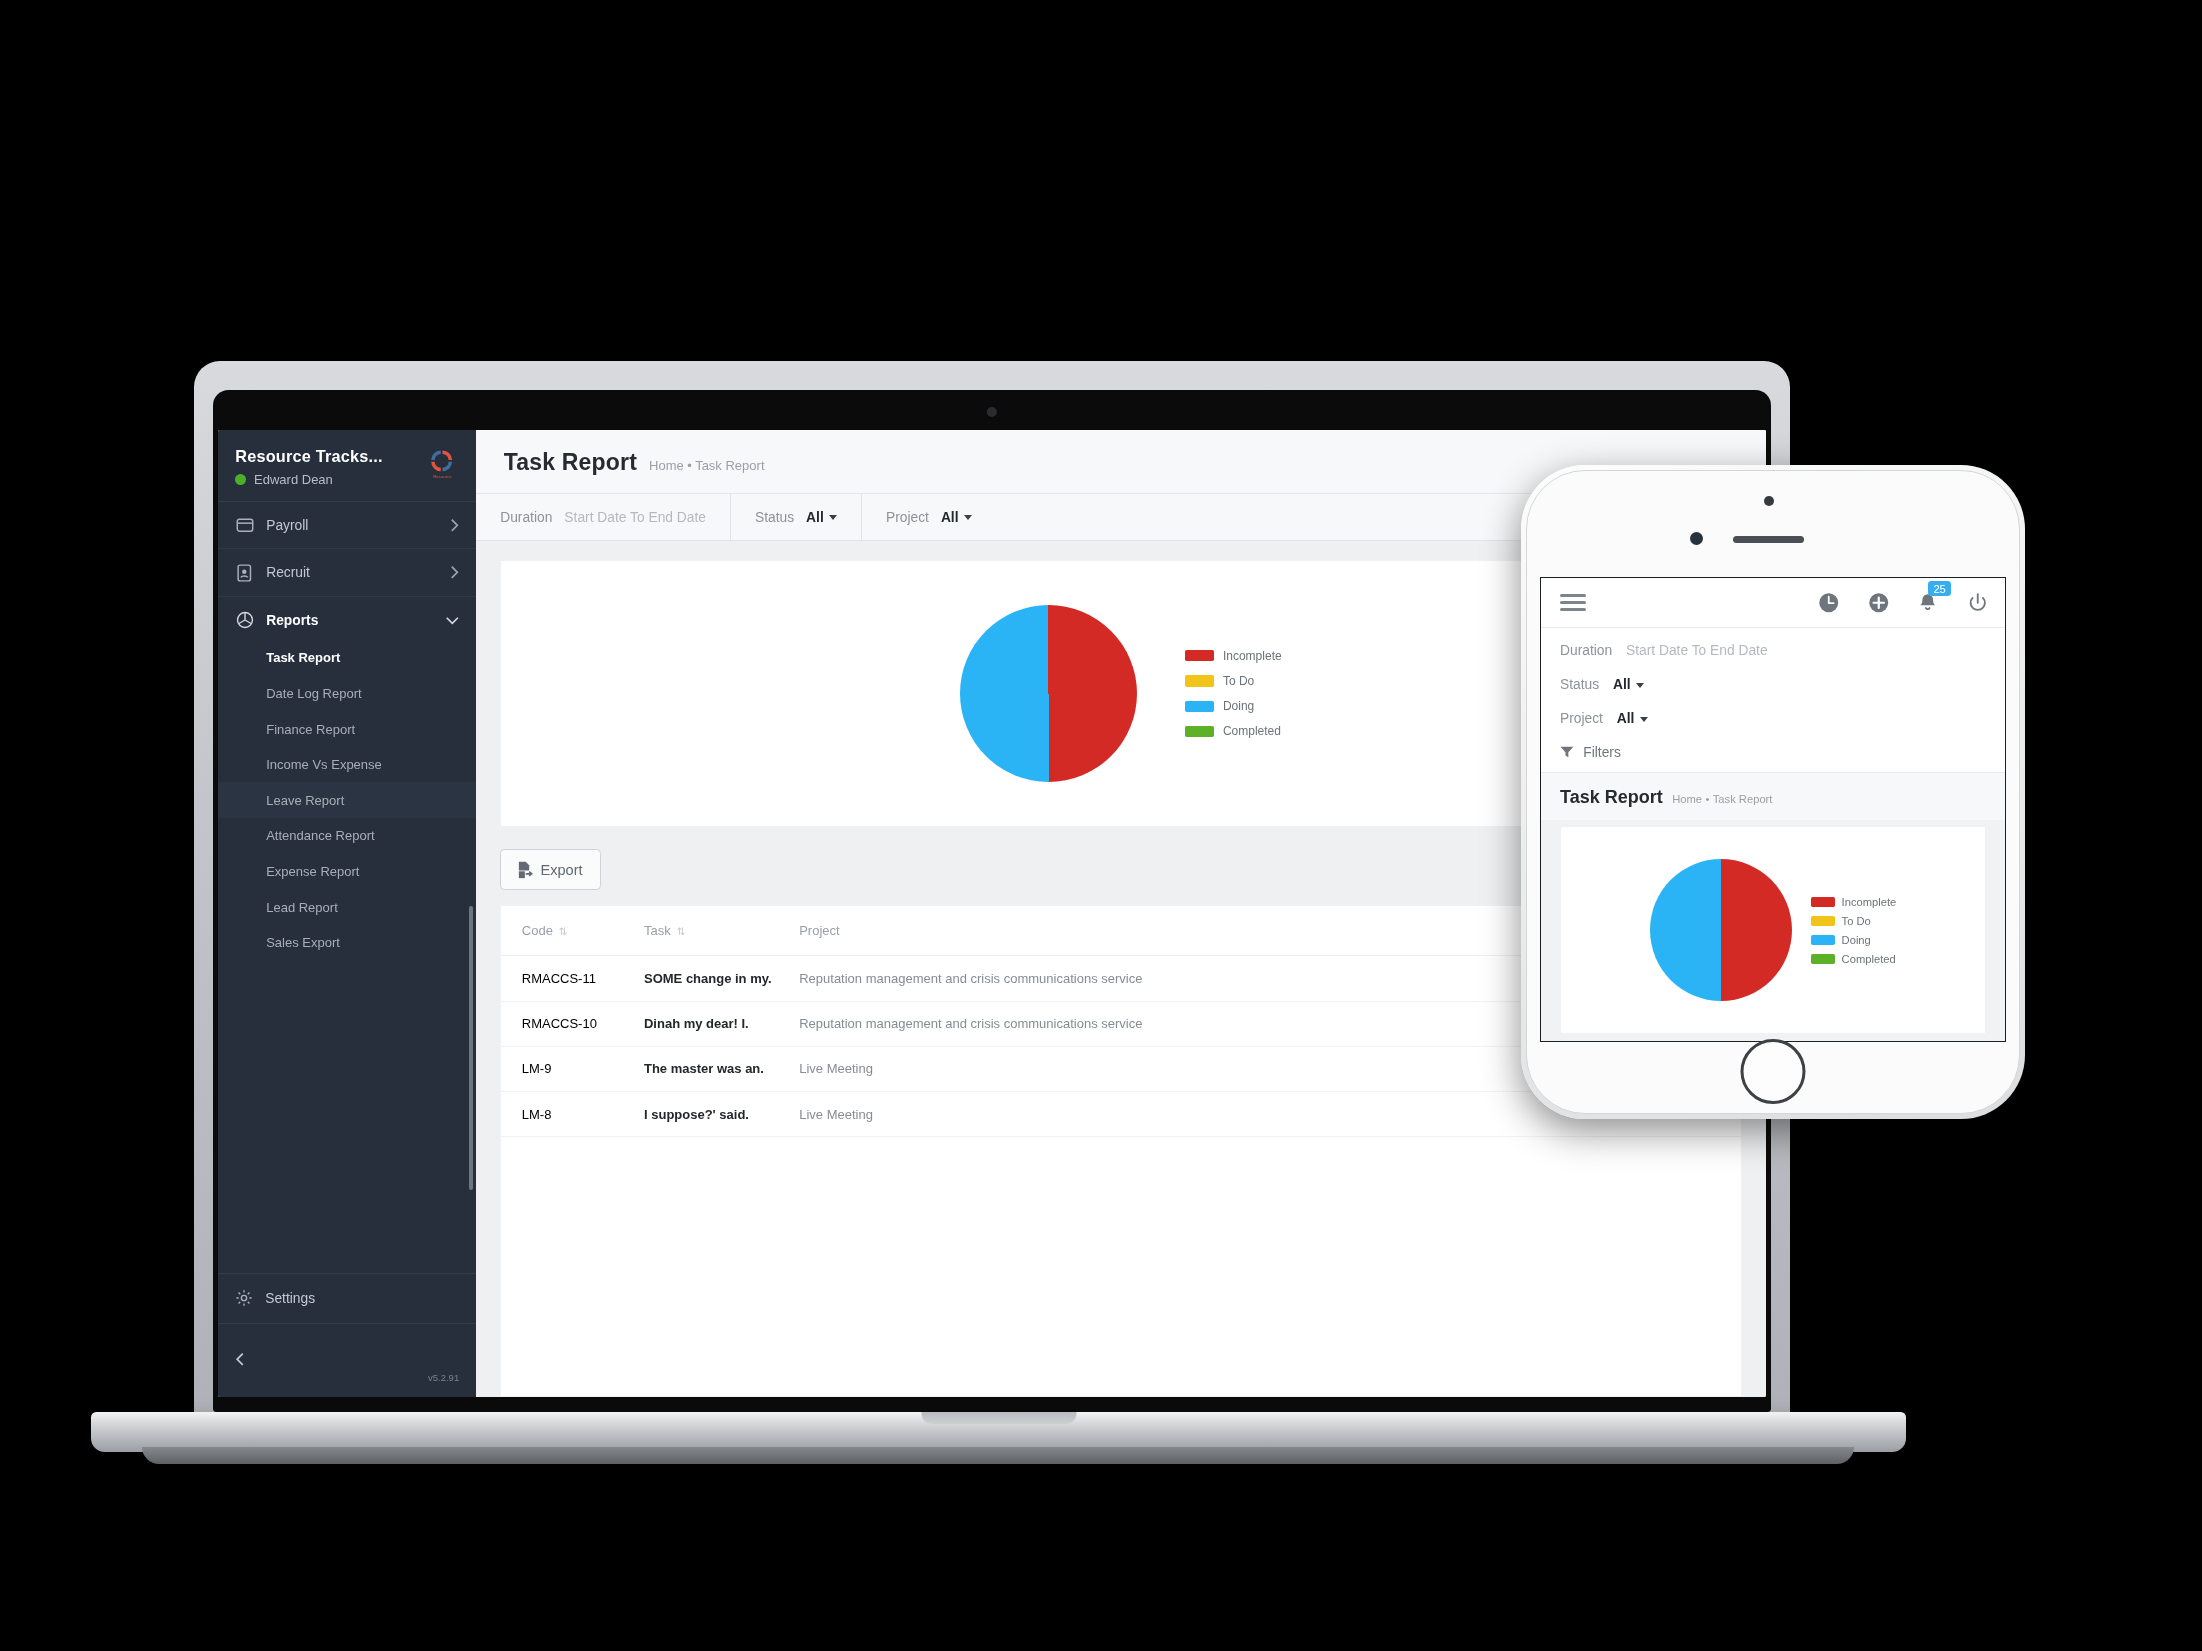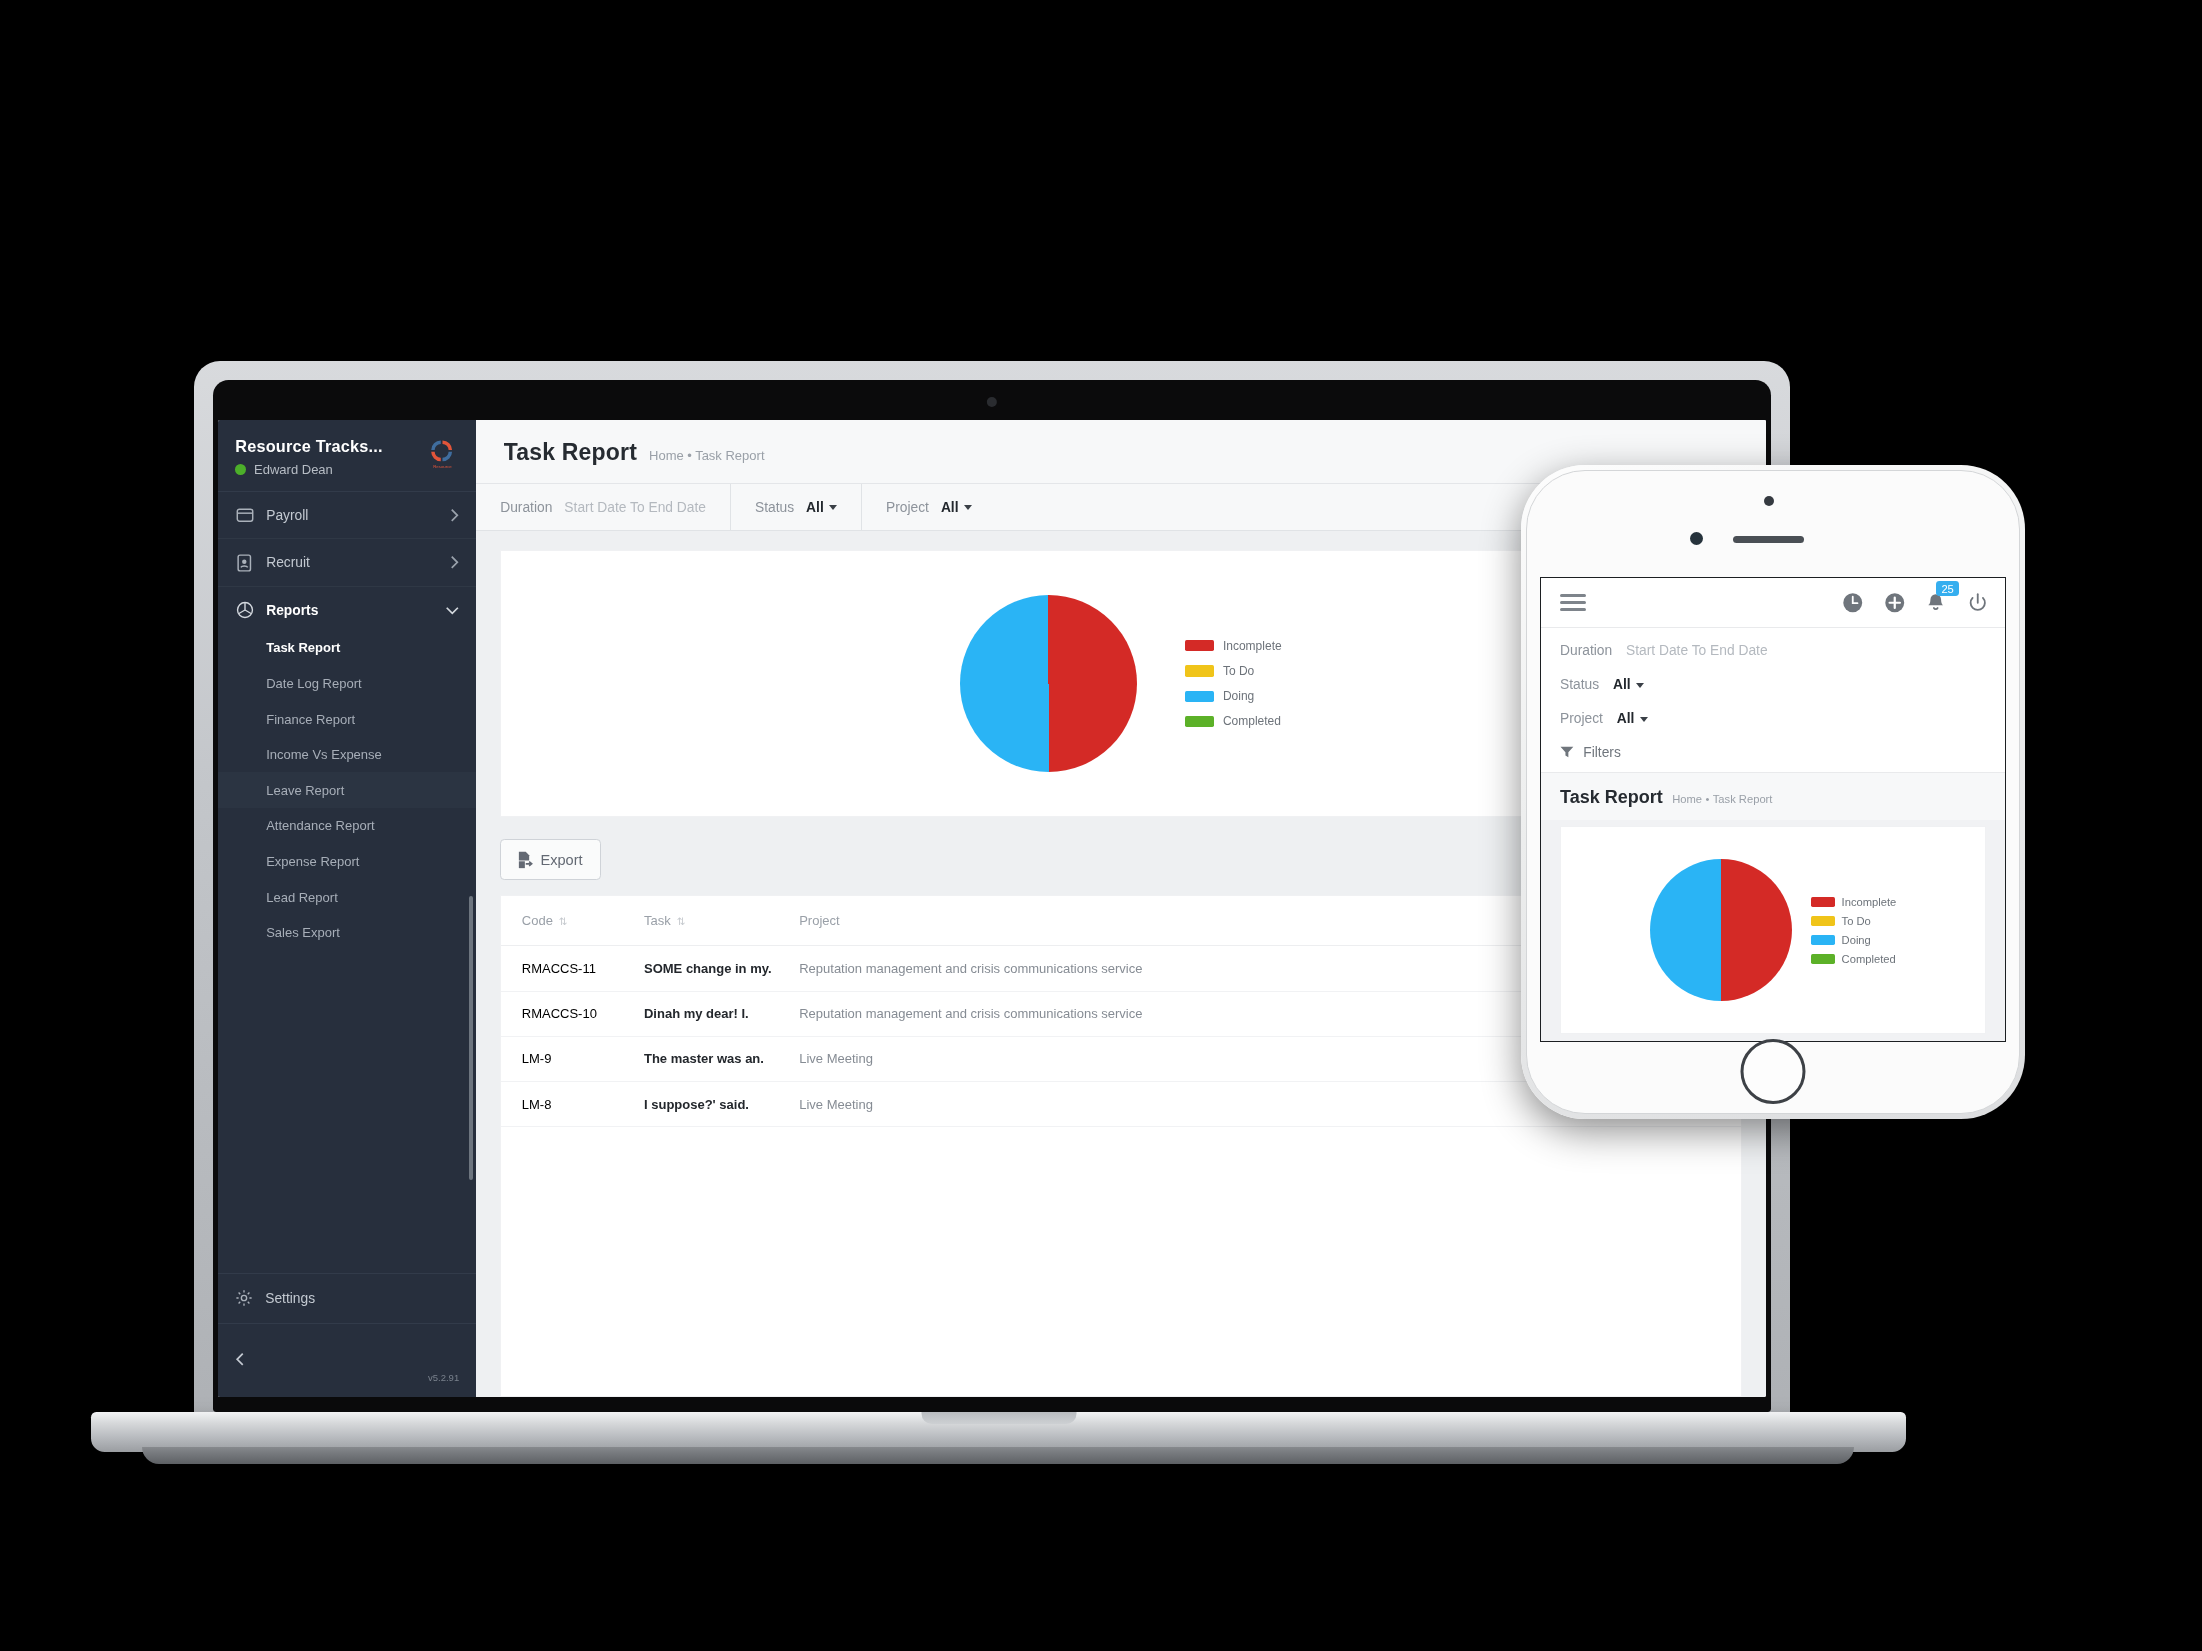--- a/index.html
+++ b/index.html
@@ -11,21 +11,21 @@
   }
   .stage { position: relative; width: 2203px; height: 1652px; background: #000; }
 
   
   .laptop { position: absolute; left: 194px; top: 361px; width: 1618px; height: 1136px; }
 
   .laptop-lid {
     position: absolute; left: 0; top: 0; width: 1596px; height: 1063px;
     background: linear-gradient(180deg,#d8dadd 0%, #c3c6ca 40%, #aeb1b5 100%);
     border-radius: 26px 26px 6.9px 6.9px;
-    padding: 19px 19px 12px 19px;
+    padding: 29px 19px 12px 19px;
     box-shadow: 0 5.2px 22.4px rgba(0,0,0,.55);
   }
   .laptop-screen {
     position: relative; width: 100%; height: 100%;
     background: #0b0b0c;
     border-radius: 15.5px 15.5px 3.4px 3.4px;
     padding: 40px 5.2px 6.9px 5.2px;
     overflow: hidden;
   }
   .laptop-cam {
@@ -167,21 +167,21 @@
              width: 65px; height: 65px; border-radius: 50%;
              border: 3.4px solid #3d4146; background: #fdfdfd; }
   .ph-screen {
     position: absolute; left: 19px; top: 112px; width: 466px; height: 465px;
     background: #f1f2f4; overflow: hidden; border: 0.9px solid #1c1f22;
   }
   .ph-topbar { background: #fff; display: flex; align-items: center; justify-content: space-between;
                padding: 13.8px 17px 13.8px 19px; border-bottom: 0.9px solid #e9eaec; }
   .ph-burger { display: flex; flex-direction: column; gap: 4.3px; }
   .ph-burger span { display: block; width: 26px; height: 2.6px; background: #7e848b; border-radius: 1.7px; }
-  .ph-icons { display: flex; align-items: center; gap: 20px; }
+  .ph-icons { display: flex; align-items: center; gap: 28px; }
   .ph-ic { width: 21.5px; height: 21.5px; position: relative; color: #6f757c; }
   .badge { position: absolute; left: 11.2px; top: -11.2px; background: #35aeef; color: #fff;
            font-size: 11.2px; border-radius: 3.4px; padding: 0.9px 5.2px; line-height: 1.25; font-weight: 500; }
 
   .ph-filters { background: #fff; padding: 5.2px 19px 12px 19px; border-bottom: 0.9px solid #e9eaec; }
   .ph-frow { display: flex; align-items: center; gap: 13.8px; padding: 9.5px 0; font-size: 13.8px; }
   .ph-flabel { color: #8d939b; }
   .ph-fph { color: #b4b9bf; }
   .ph-fval { color: #22272d; font-weight: bold; }
   .ph-filters-link { display: flex; align-items: center; gap: 9.5px; padding-top: 9.5px;

